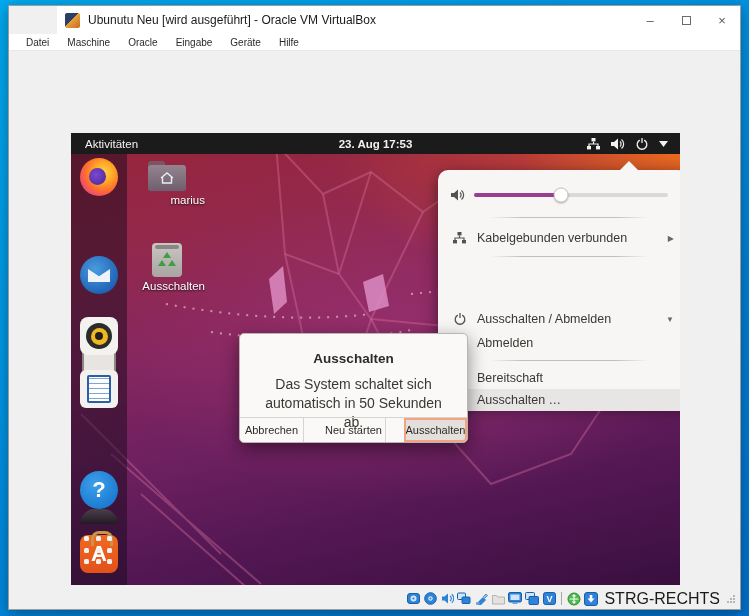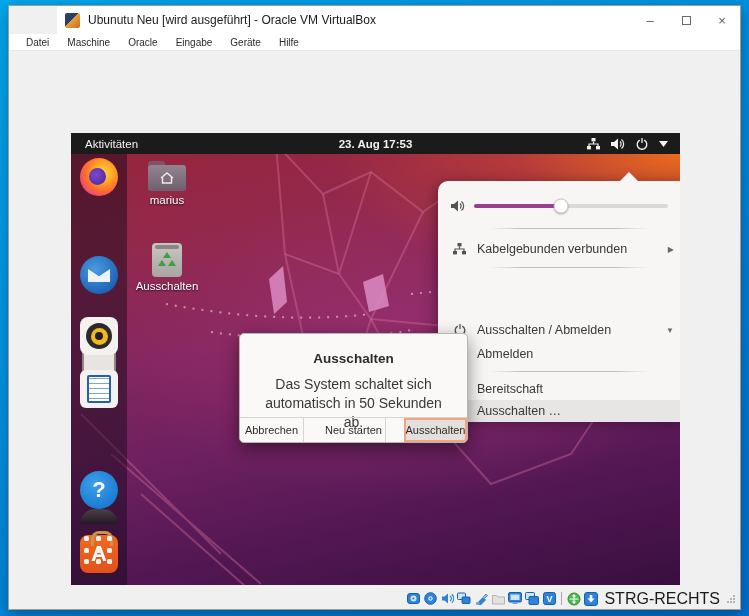--- a/index.html
+++ b/index.html
@@ -79,32 +79,32 @@
   .sw .a { color:#fff; font-weight:bold; font-size:22px; line-height:1; }
   .help { border-radius:50%; background:radial-gradient(circle at 40% 35%, #3da0ea 0%, #1877cf 80%);
           display:flex; align-items:center; justify-content:center; color:#fff; font-size:22px; font-weight:bold; }
   .mound { position:absolute; left:9px; width:38px; height:15px; border-radius:19px 19px 0 0;
            background:linear-gradient(#4a4048,#241a26); }
   .appgrid { position:absolute; left:13px; width:30px; height:30px; display:grid;
              grid-template-columns:repeat(3,1fr); gap:5px; }
   .appgrid span { width:5px; height:5px; border-radius:1.5px; background:#f2f0ee; }
 
   
-  .desk-icon { position:absolute; width:76px; text-align:center; z-index:4; }
+  .desk-icon { position:absolute; width:76px; text-align:right; z-index:4; }
   .desk-icon .label { color:#fff; font-size:11.5px; margin-top:3px; text-shadow:0 1px 2px rgba(0,0,0,.8); }
   .folder-home { position:relative; width:38px; height:30px; margin:0 auto; }
   .folder-home .tab { position:absolute; left:0; top:0; width:17px; height:7px; background:#7d5562; border-radius:3px 3px 0 0; }
   .folder-home .body { position:absolute; left:0; top:4px; width:38px; height:26px; border-radius:3px;
                        background:linear-gradient(#938490,#6f5f6e); display:flex; align-items:center; justify-content:center; }
   .trash { position:relative; width:30px; height:34px; margin:0 auto; background:linear-gradient(#c9c5c2,#a9a5a2);
            border-radius:4px; display:flex; align-items:center; justify-content:center; }
   .trash .lid { position:absolute; top:2px; left:3px; right:3px; height:4px; background:#8a8683; border-radius:2px; }
 
   
-  .popup { position:absolute; left:367px; top:48px; width:250px; height:235px; background:#f7f6f5;
+  .popup { position:absolute; left:367px; top:37px; width:250px; height:235px; background:#f7f6f5;
            border-radius:10px; box-shadow:0 4px 16px rgba(0,0,0,.5); z-index:20; font-size:12.5px; color:#3b3733; }
   .popup .arrow { position:absolute; top:-9px; left:181px; width:0; height:0;
                   border-left:10px solid transparent; border-right:10px solid transparent; border-bottom:10px solid #f7f6f5; }
   .prow { position:absolute; left:0; right:0; height:22px; display:flex; align-items:center; padding:0 14px 0 13px; }
   .prow .picon { width:17px; display:flex; justify-content:center; margin-right:9px; }
   .prow .plabel { flex:1; }
   .prow .pexpand { font-size:8px; color:#6b6764; }
   .psep { position:absolute; height:1px; left:52px; right:40px;
           background:linear-gradient(90deg, rgba(190,185,182,0), rgba(190,185,182,.9) 20%, rgba(190,185,182,.9) 80%, rgba(190,185,182,0)); }
   .vol-row { position:absolute; left:0; right:0; top:10px; height:30px; display:flex; align-items:center; padding:0 20px 0 13px; }

